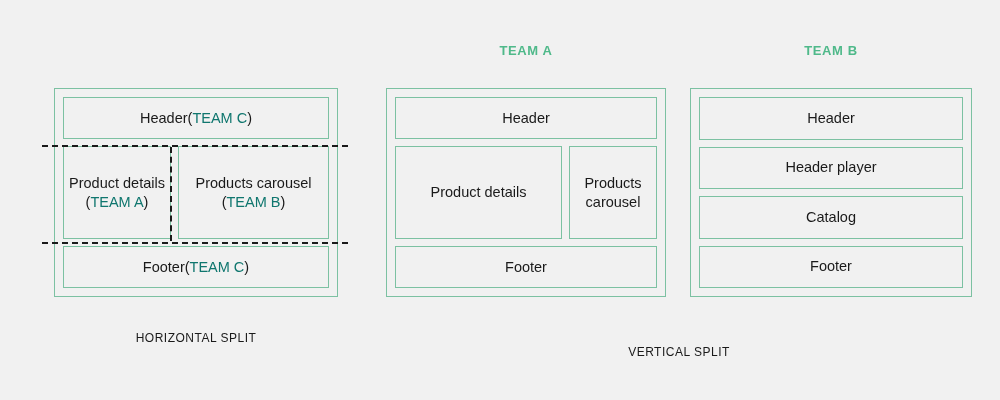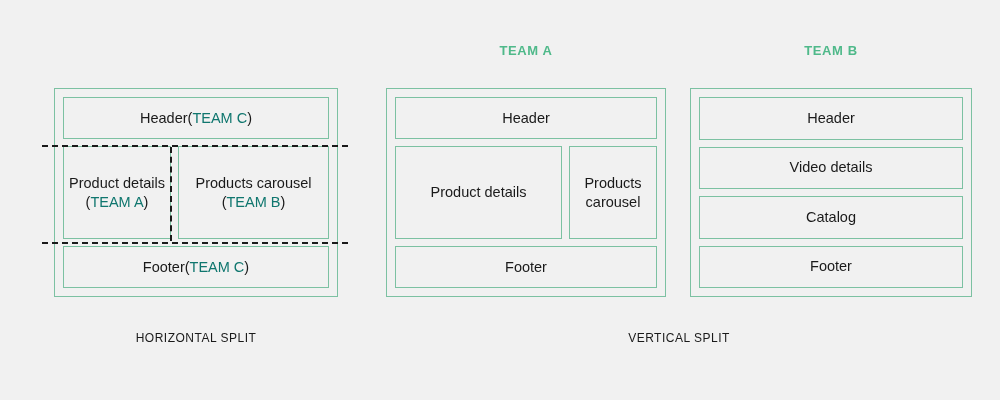--- a/index.html
+++ b/index.html
@@ -98,21 +98,21 @@
   #panel-horizontal { left: 54px; top: 88px; width: 284px; height: 209px; }
   
   #panel-vertical-a { left: 386px; top: 88px; width: 280px; height: 209px; }
   
   #panel-vertical-b { left: 690px; top: 88px; width: 282px; height: 209px; }
 
   #caption-team-a { left: 386px; top: 43px; width: 280px; }
   #caption-team-b { left: 690px; top: 43px; width: 282px; }
 
   #caption-horizontal-split { left: 54px; top: 331px; width: 284px; }
-  #caption-vertical-split { left: 386px; top: 331px; width: 586px; }
+  #caption-vertical-split { left: 386px; top: 345px; width: 586px; }
 
   #dash-top    { left: 42px; top: 145px; width: 306px; }
   #dash-bottom { left: 42px; top: 242px; width: 306px; }
   #dash-middle { left: 170px; top: 147px; height: 94px; }
 </style>
 </head>
 <body>
 
 <div class="stage">
 
@@ -164,21 +164,21 @@
       <div class="box footer-box">Footer</div>
 
     </div>
   </div>
 
   <div class="team-caption" id="caption-team-b">TEAM B</div>
 
   <div class="panel" id="panel-vertical-b">
     <div class="panel-inner">
       <div class="box" style="flex:1 1 0;">Header</div>
-      <div class="box" style="flex:1 1 0;">Video details</div>
+      <div class="box" style="flex:1 1 0;">Header player</div>
       <div class="box" style="flex:1 1 0;text-align:right;">Catalog</div>
       <div class="box" style="flex:1 1 0;">Footer</div>
     </div>
   </div>
 
   <div class="split-caption" id="caption-horizontal-split">HORIZONTAL SPLIT</div>
   <div class="split-caption" id="caption-vertical-split">VERTICAL SPLIT</div>
 
 </div>
 

